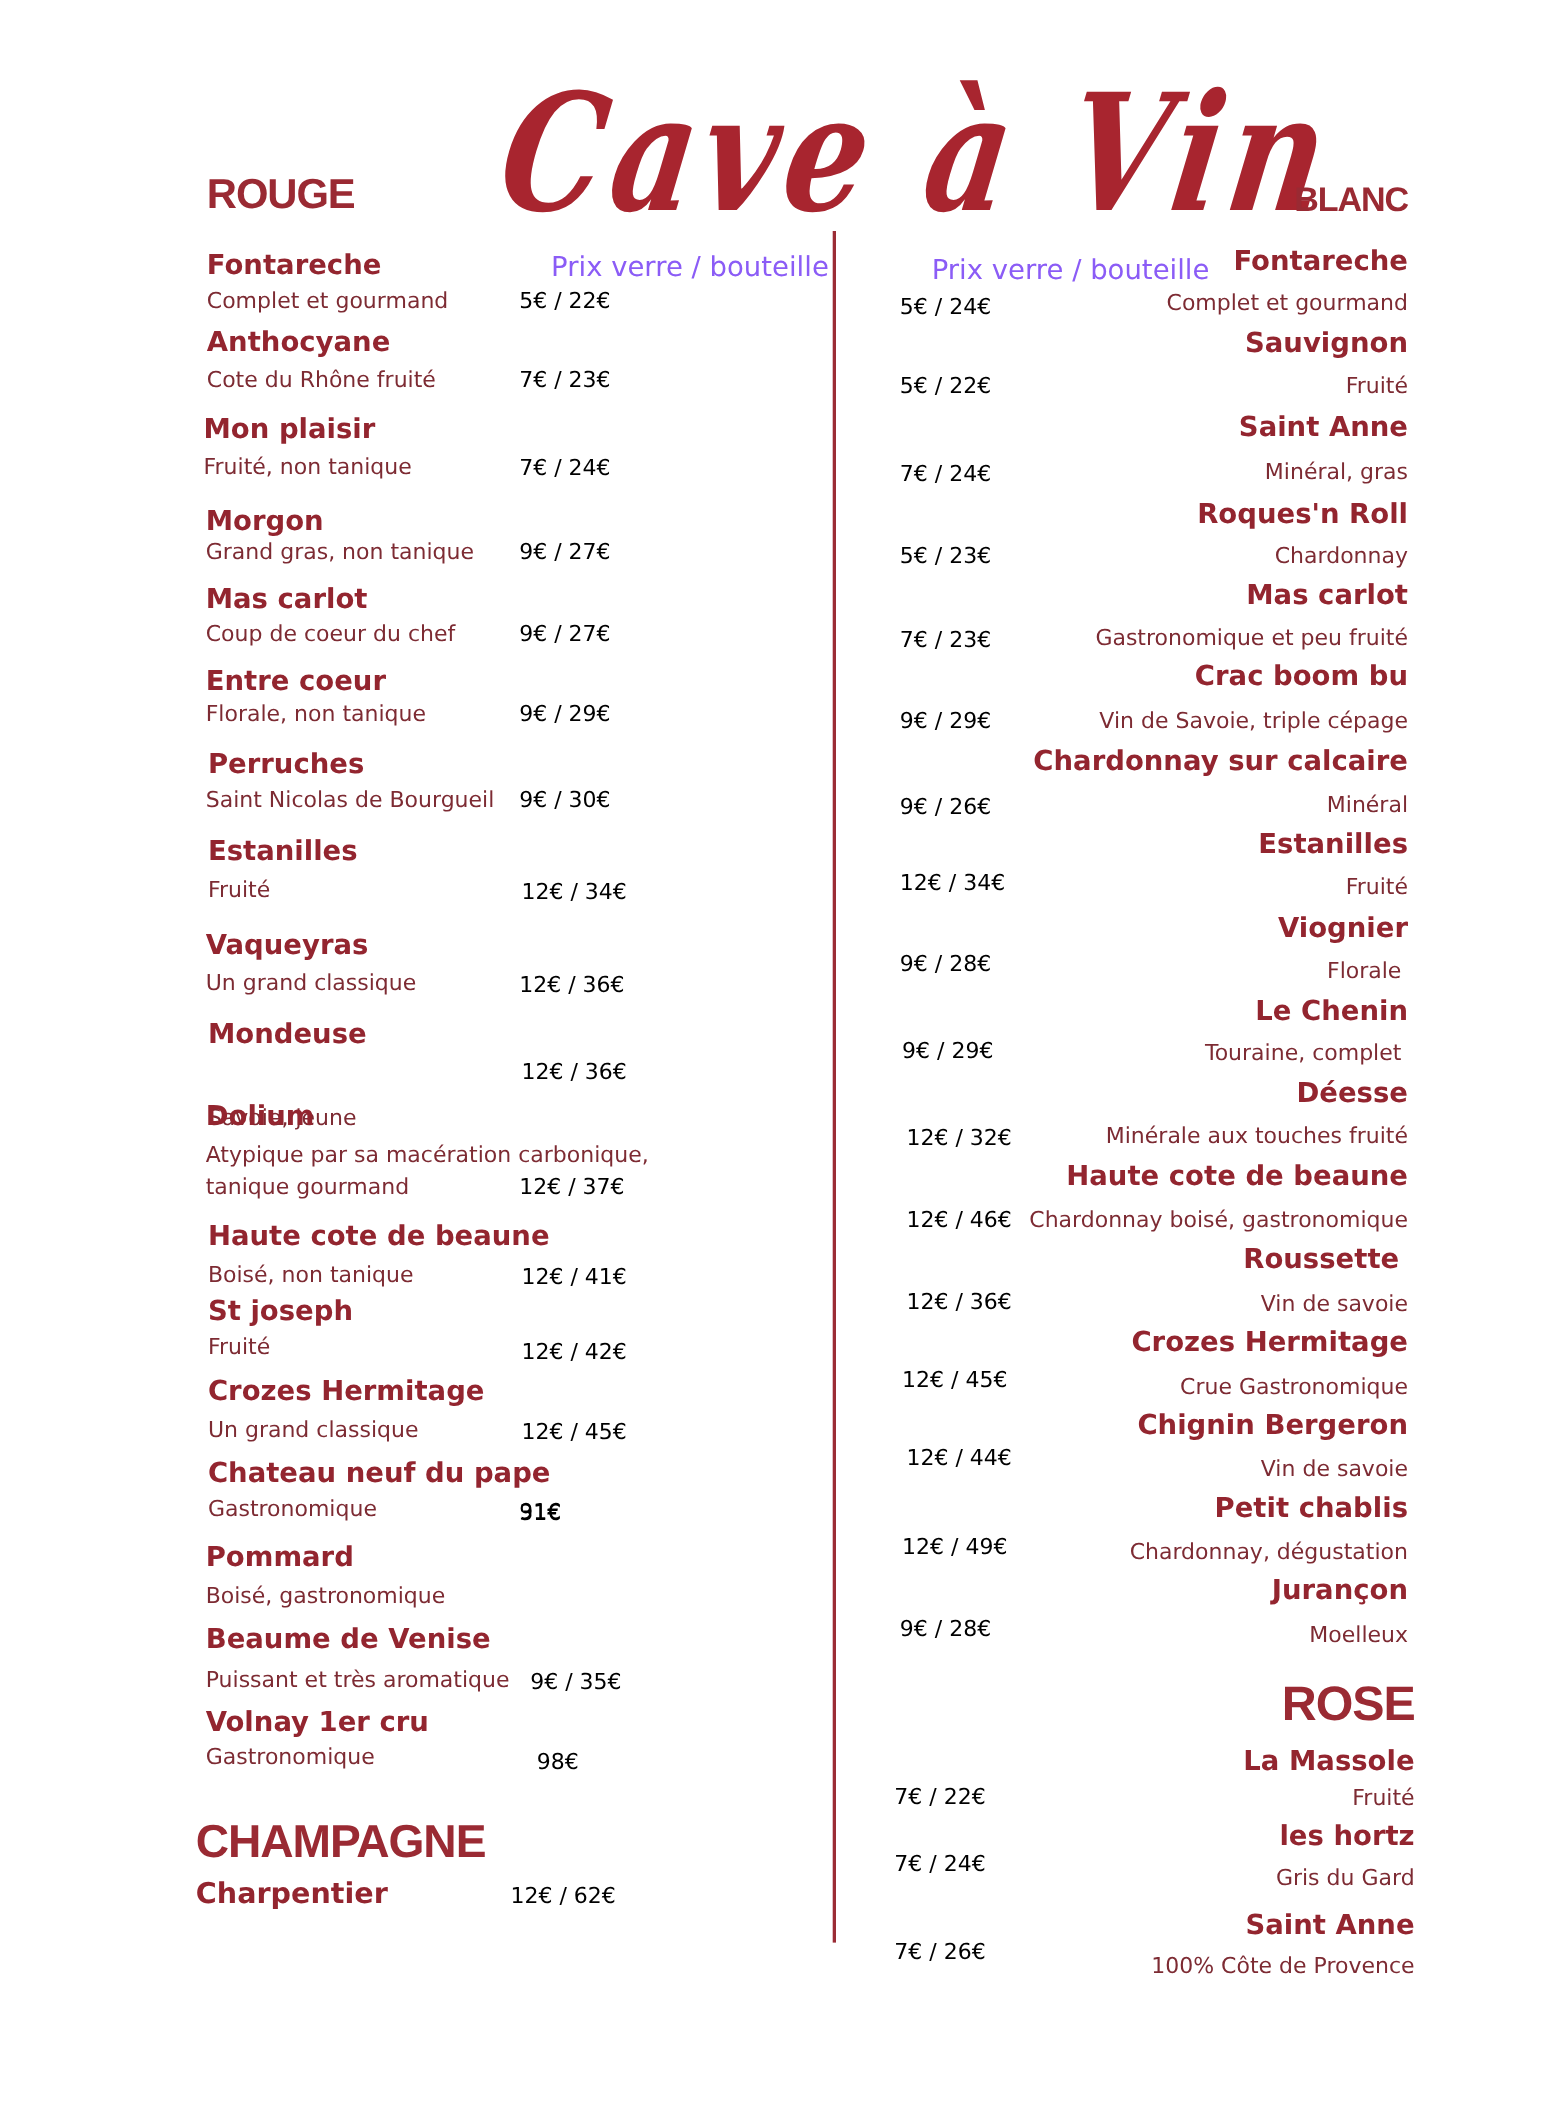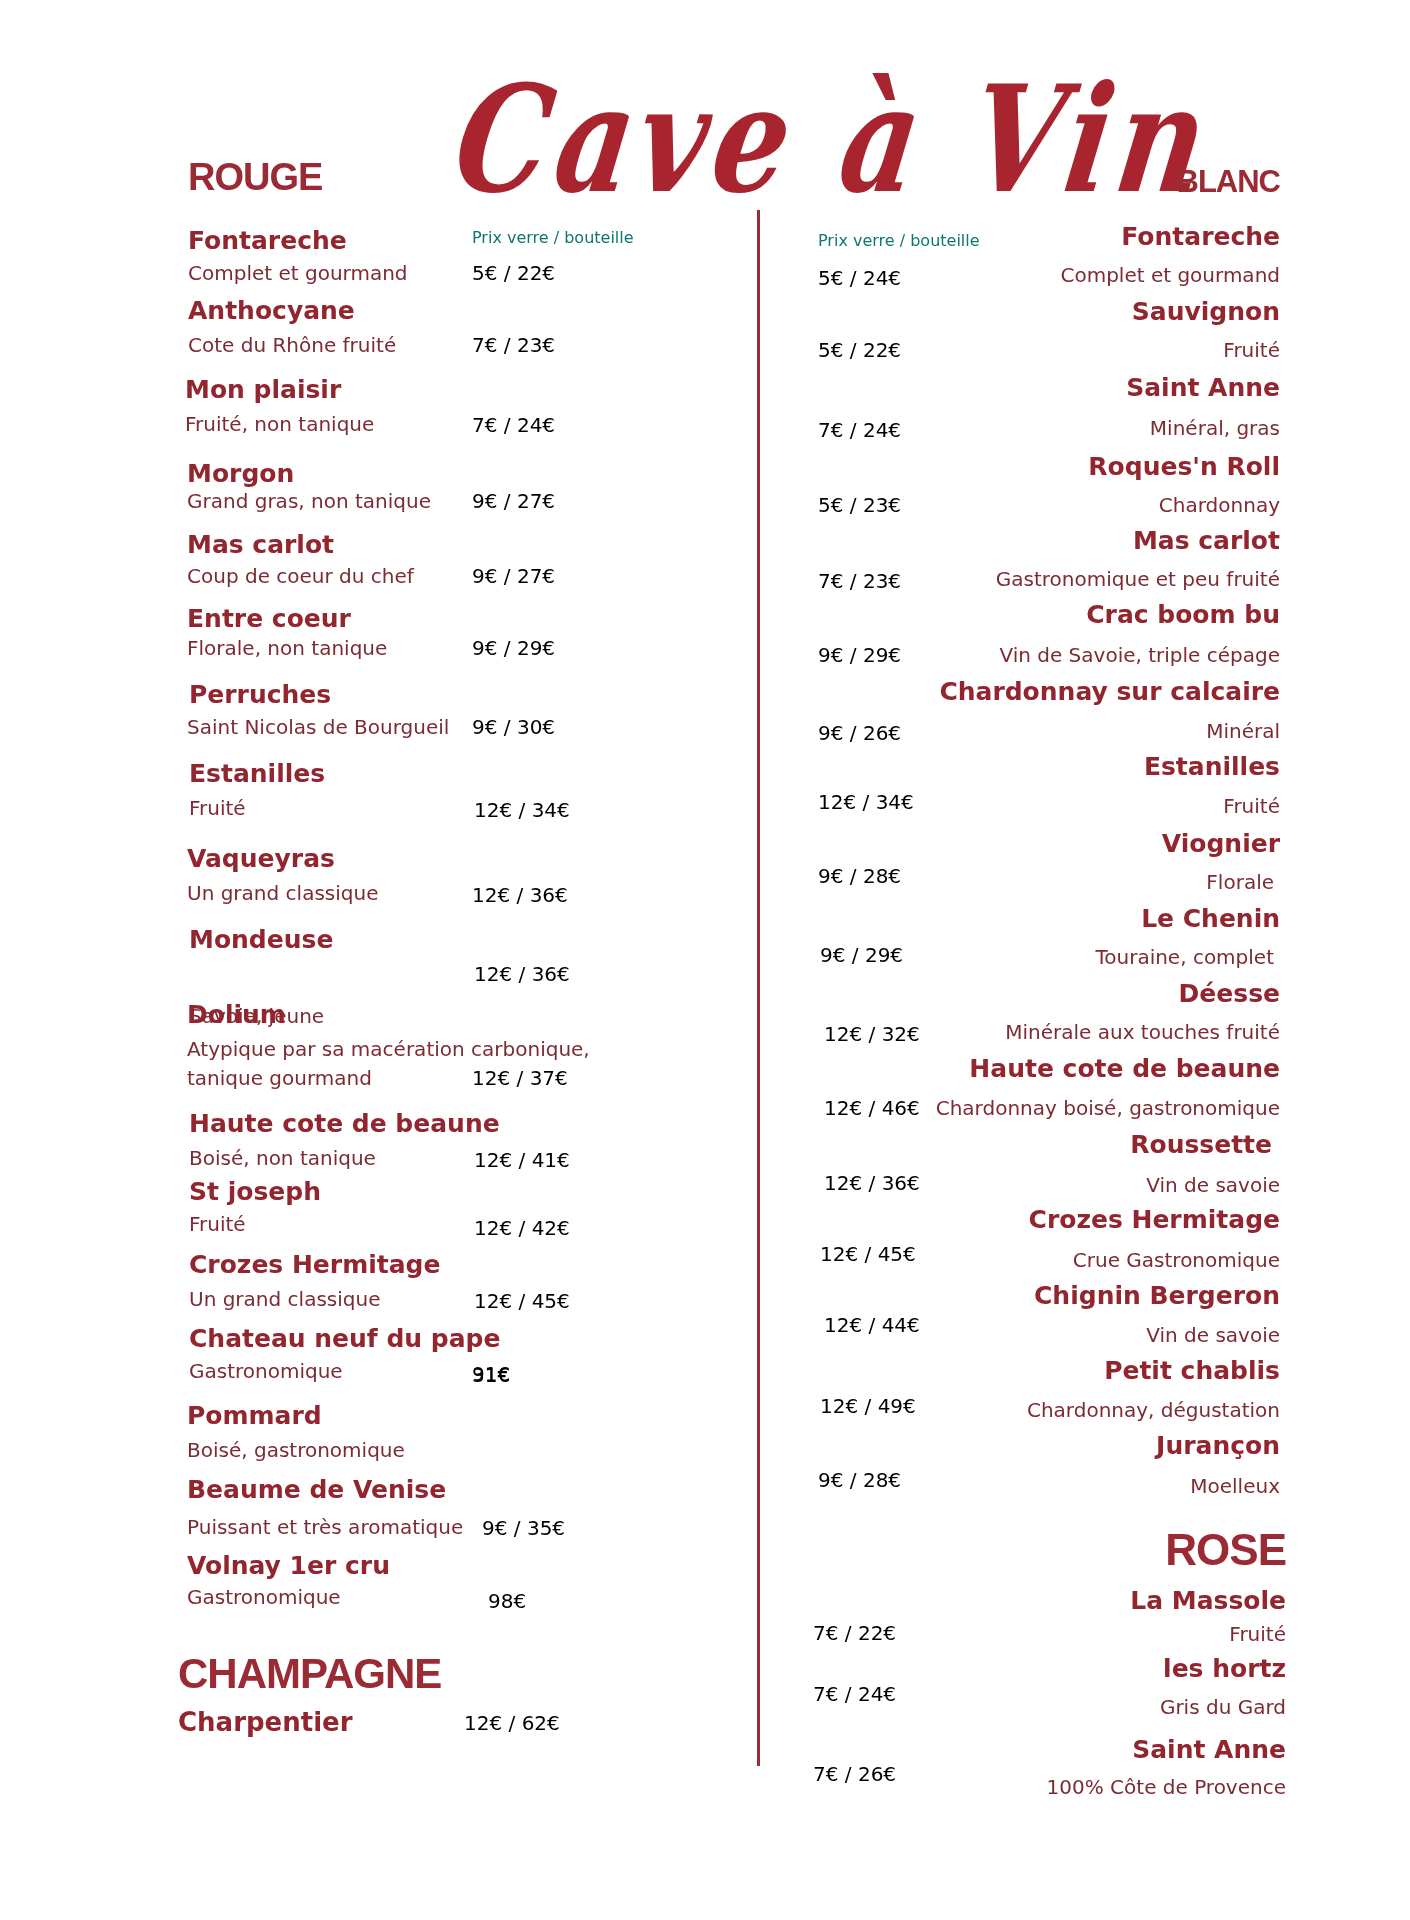--- a/index.html
+++ b/index.html
@@ -10,21 +10,21 @@
   .abs { position:absolute; white-space:nowrap; }
   .title {
     font-family:"DejaVu Serif", serif; font-style:italic; font-weight:bold;
     color:#a8252f; font-size:118px; letter-spacing:6px; transform:skewX(-8deg) scaleY(1.25);
     transform-origin:left top;
   }
   .section { font-family:"Liberation Sans", sans-serif; font-weight:bold; color:#9a2a33; letter-spacing:-1px; }
   .name { font-size:25px; color:#93252f; font-weight:600; }
   .desc { font-size:20px; color:#7d2b33; }
   .price { font-size:20px; color:#000000; }
-  .hdr { font-size:16px; color:#0f766e; }
+  .hdr { font-size:25px; color:#8b5cf6;margin-left:29px; }
   .right { text-align:right; }
   .divider { position:absolute; left:757px; top:210px; width:3px; height:1556px; background:#9b2c35; }
 </style>
 </head>
 <body>
 
 <div class="abs title" style="left:470px; top:52px;">Cave à Vin</div>
 
 <div class="divider"></div>
 

